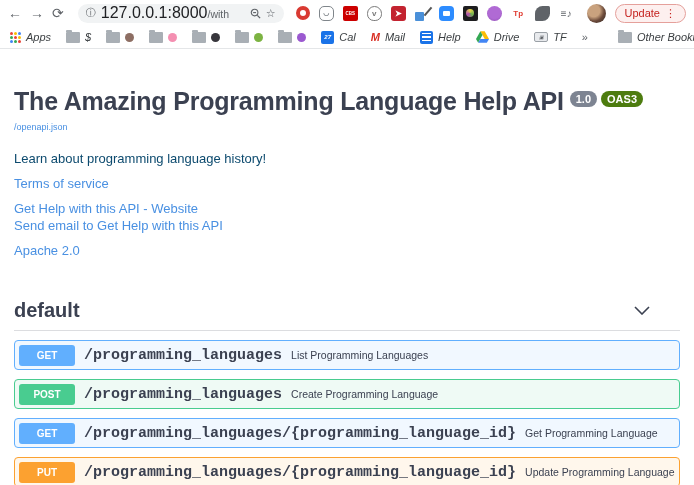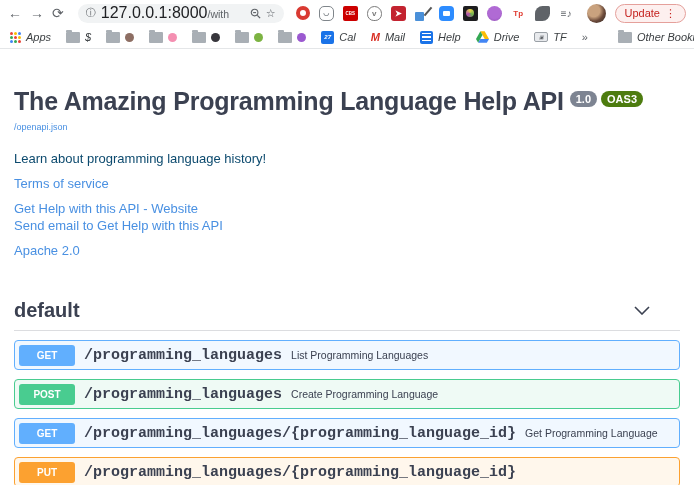--- a/index.html
+++ b/index.html
@@ -234,16 +234,17 @@
       <span class="ep-sum">Create Programming Language</span>
     </div>
     <div class="opblock" style="border-color: rgb(97, 175, 254); background: rgba(97, 175, 254, 0.09);">
       <span class="method" style="background: rgb(97, 175, 254);">GET</span>
       <span class="ep-path">/programming_languages/{programming_language_id}</span>
       <span class="ep-sum">Get Programming Language</span>
     </div>
     <div class="opblock" style="border-color: rgb(252, 161, 48); background: rgba(252, 161, 48, 0.09);">
       <span class="method" style="background: rgb(252, 161, 48);">PUT</span>
       <span class="ep-path">/programming_languages/{programming_language_id}</span>
+      <span class="ep-sum">Update Programming Language</span>
     </div>
 
   </div>
 </div>
 
 </body></html>

